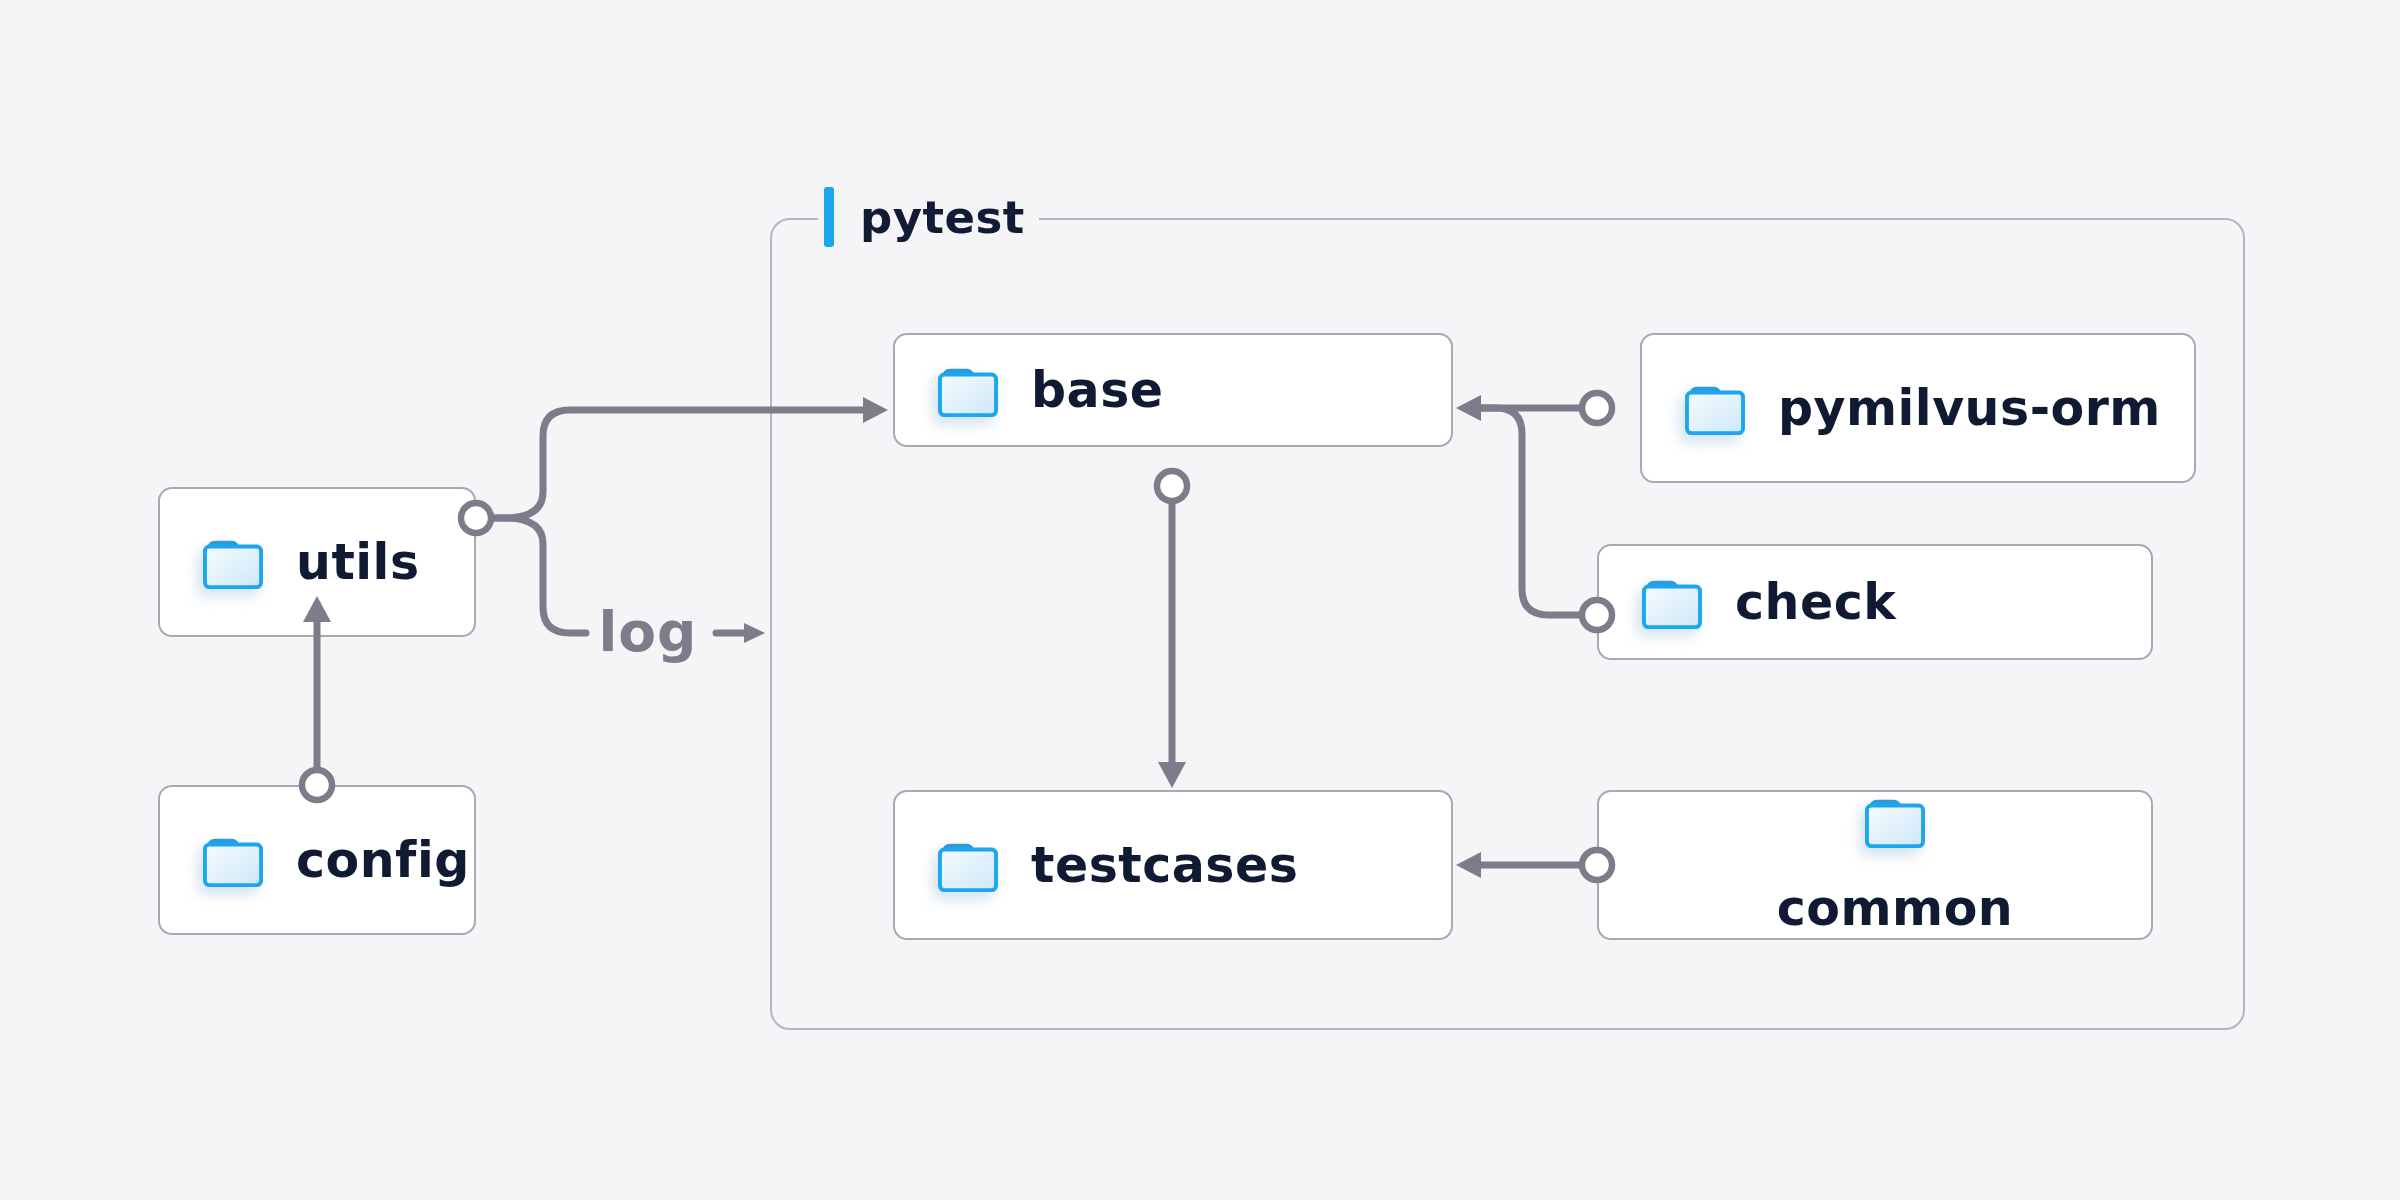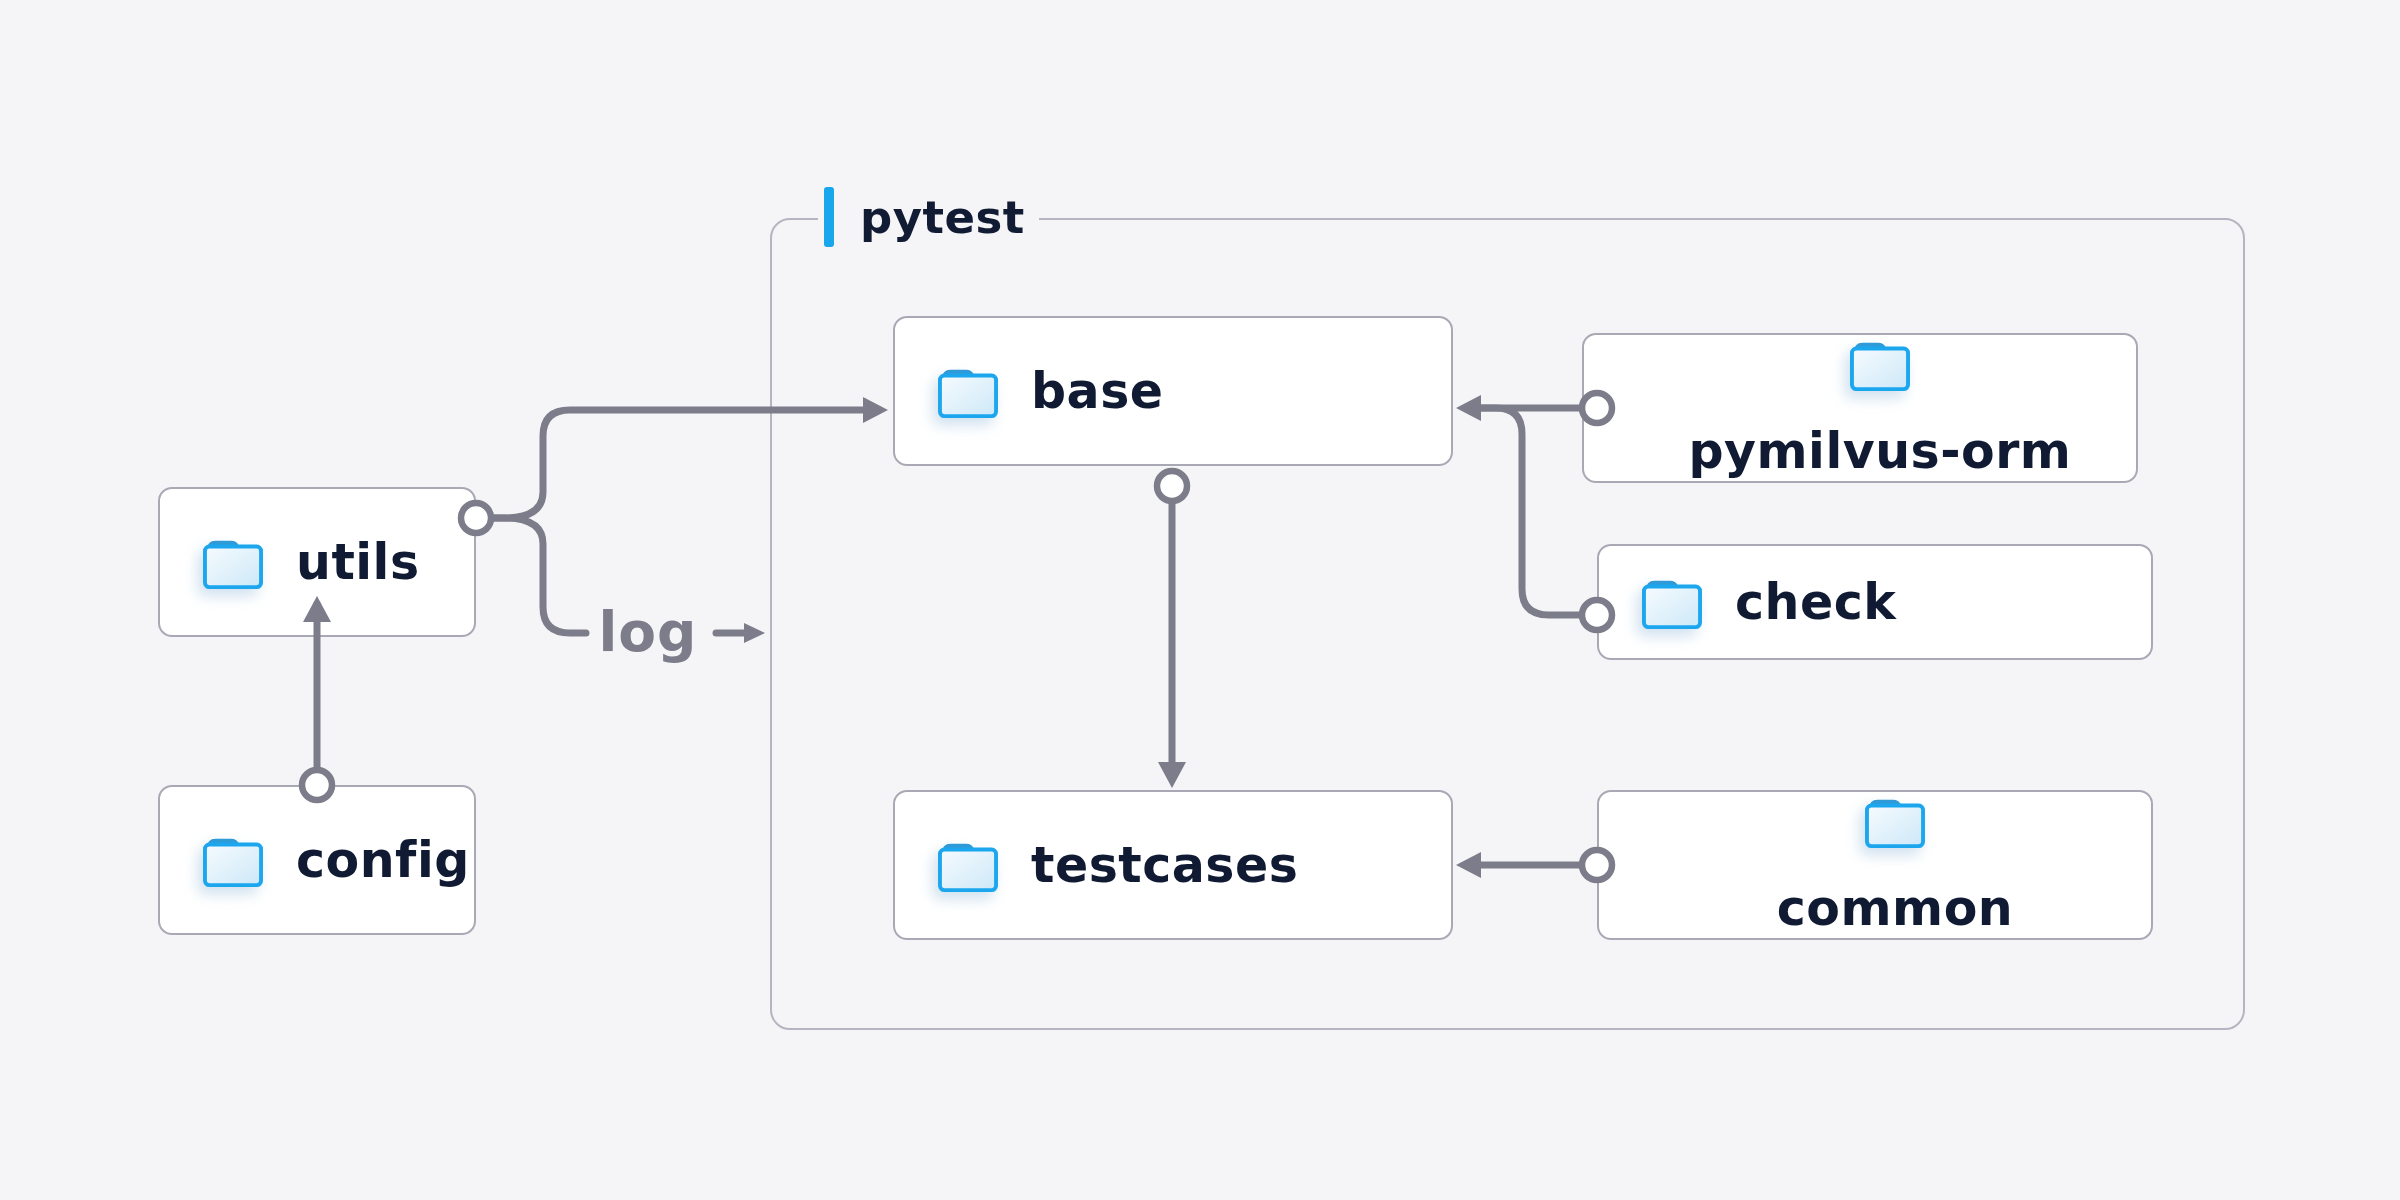--- a/index.html
+++ b/index.html
@@ -54,22 +54,22 @@
     letter-spacing:0.5px;
     white-space:nowrap;
   }
   .folder{
     width:66px;height:58px;flex:0 0 auto;
     filter:drop-shadow(-5px 7px 7px rgba(120,170,210,0.35));
   }
 
   #n-utils    {left:158px;top:443px;width:318px;height:150px;margin-top:44px;}
   #n-config   {left:158px;top:785px;width:318px;height:150px;}
-  #n-base     {left:893px;top:316px;width:560px;height:150px;}
-  #n-pymilvus {left:1582px;top:333px;width:556px;height:150px;flex-direction:column;}
+  #n-base     {left:893px;top:333px;width:560px;height:114px;}
+  #n-pymilvus {left:1640px;top:333px;width:556px;height:150px;}
   #n-check    {left:1597px;top:544px;width:556px;height:116px;}
   #n-testcases{left:893px;top:790px;width:560px;height:150px;}
   #n-common   {left:1597px;top:790px;width:556px;height:150px;flex-direction:column;}
 
   
   svg.edges{
     position:absolute;left:0;top:0;width:2400px;height:1200px;
     z-index:4;pointer-events:none;
   }
   .edge-line{stroke:#7c7c8a;stroke-width:7;fill:none;stroke-linecap:round;}

